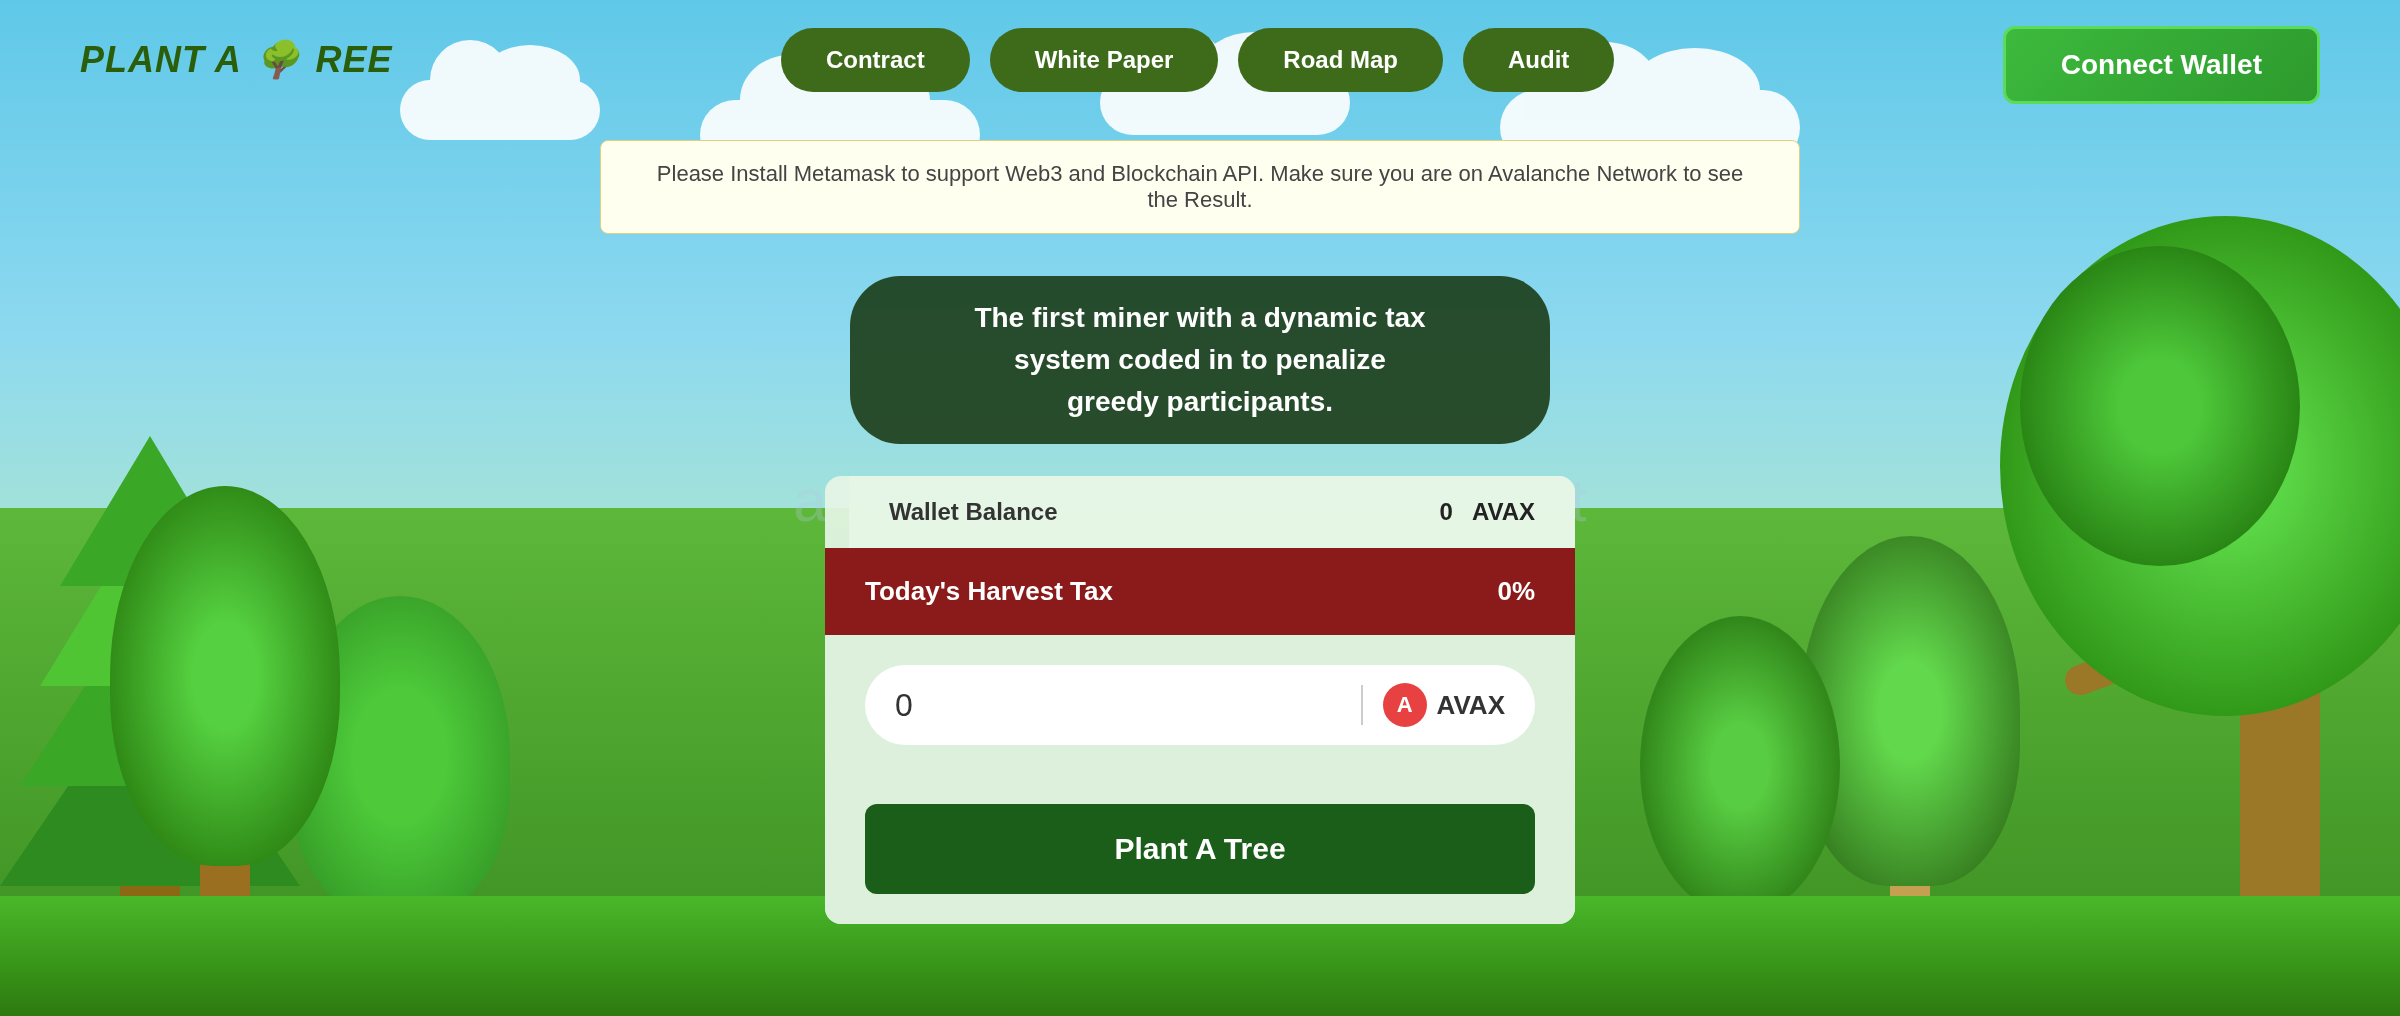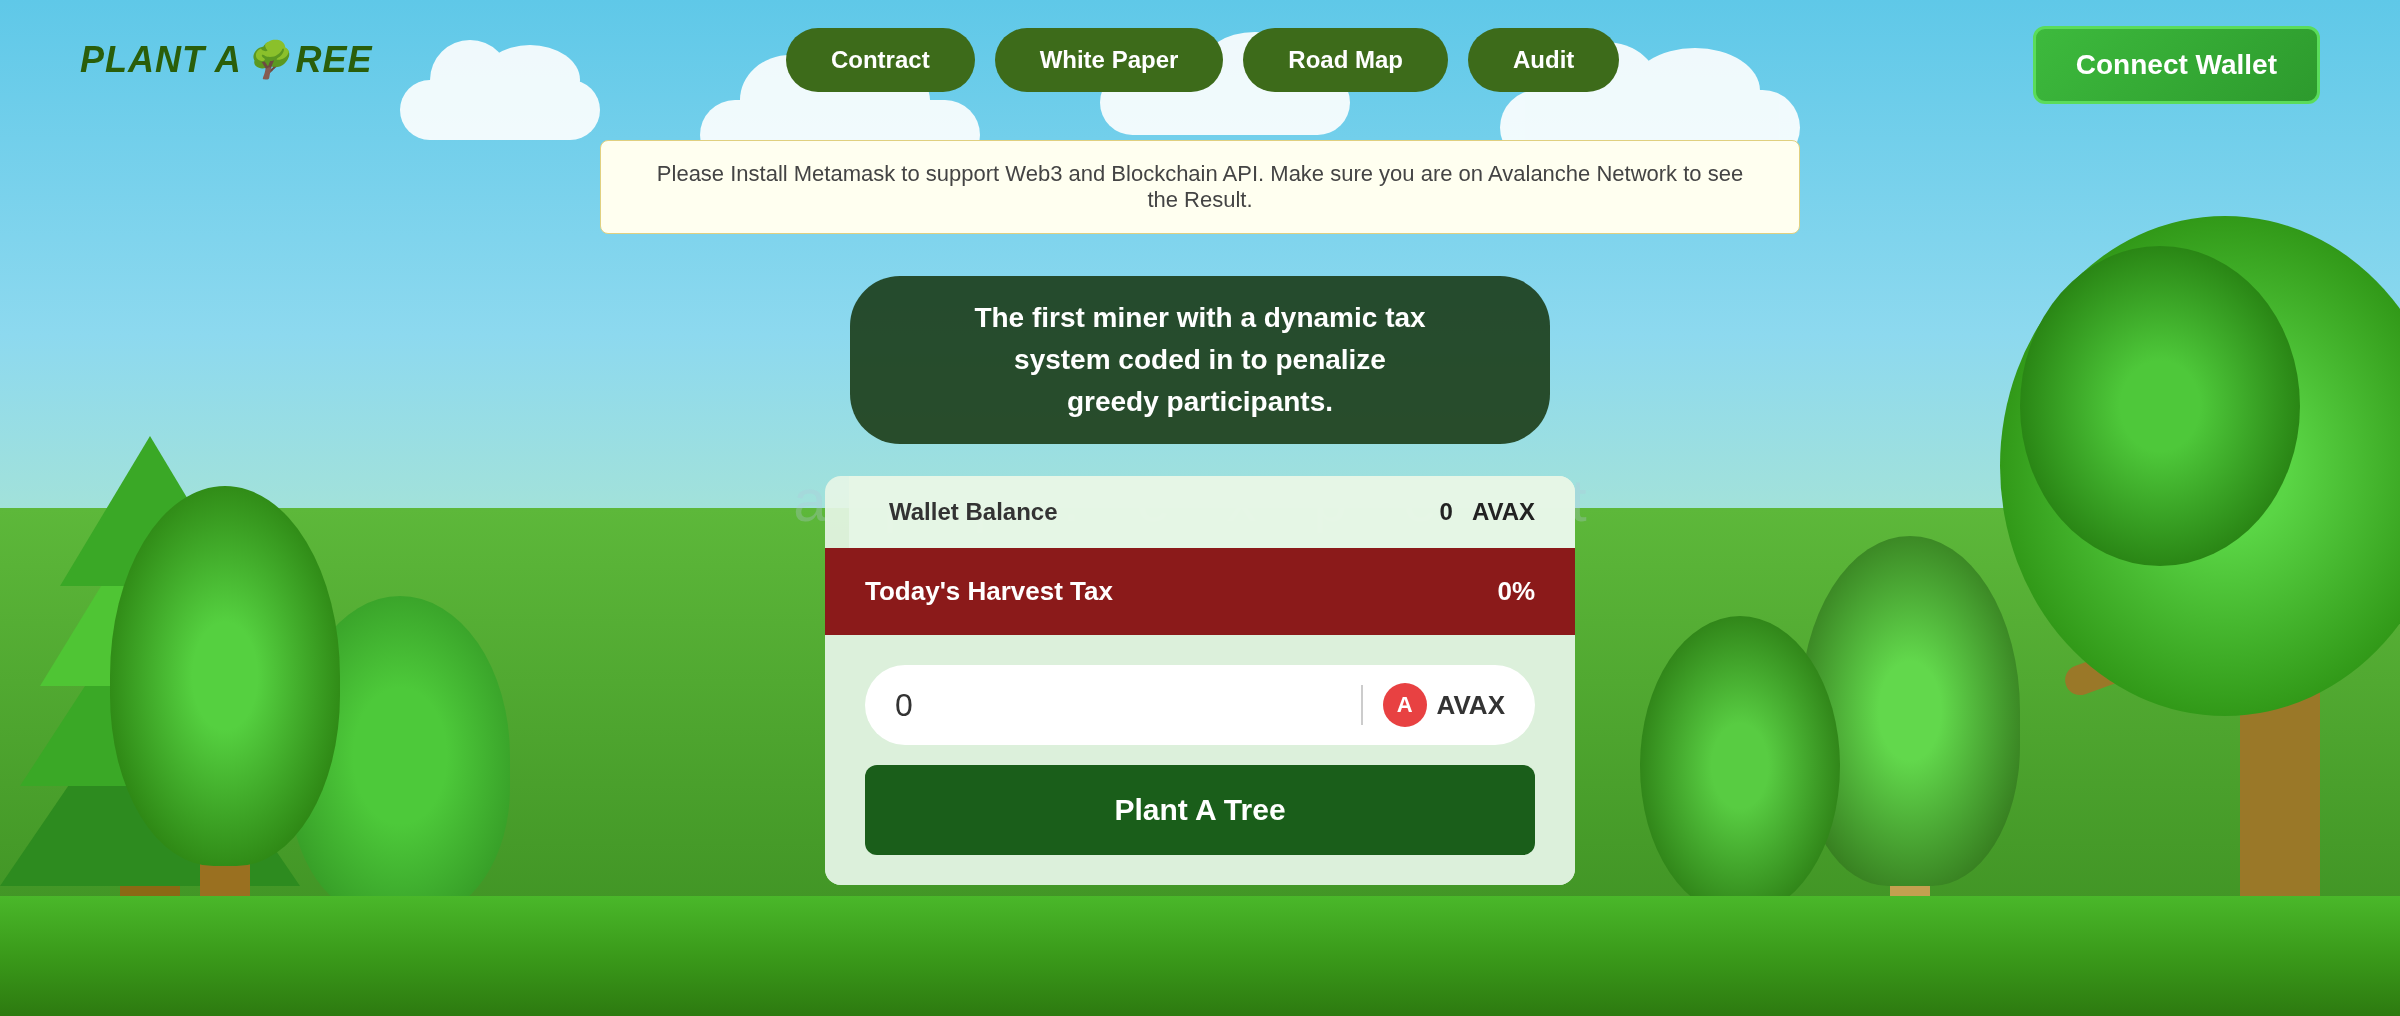--- a/index.html
+++ b/index.html
@@ -296,21 +296,21 @@
     }
 
     .logo-text {
       font-size: 36px;
       font-weight: 900;
       color: #2a5e0a;
       font-style: italic;
       letter-spacing: 1px;
       display: flex;
       align-items: flex-end;
-      gap: 4px;
+      gap: 14px;
     }
 
     .nav-links {
       display: flex;
       gap: 20px;
       align-items: center;
     }
 
     .nav-btn {
       background: #3d6b1a;
@@ -322,21 +322,21 @@
       font-weight: 600;
       cursor: pointer;
       text-decoration: none;
       display: inline-block;
     }
 
     .connect-wallet-btn {
       background: linear-gradient(135deg, #3dba3d 0%, #2d9a2d 100%);
       color: white;
       border: 3px solid #5adc5a;
-      padding: 20px 40px;
+      padding: 20px 55px;
       border-radius: 12px;
       font-size: 28px;
       font-weight: 700;
       cursor: pointer;
       margin-top: 9px;
     }
 
     
     .main-content {
       position: absolute;
@@ -489,20 +489,21 @@
       width: 100%;
       background: #1a5e1a;
       color: white;
       border: none;
       padding: 28px;
       border-radius: 12px;
       font-size: 30px;
       font-weight: 700;
       cursor: pointer;
       text-align: center;
+      margin-top: 39px;
     }
   </style>
 </head>
 <body>
 
 <div class="bg-scene">
 
   <div class="sky"></div>
 
   <div class="cloud cloud1"></div>

